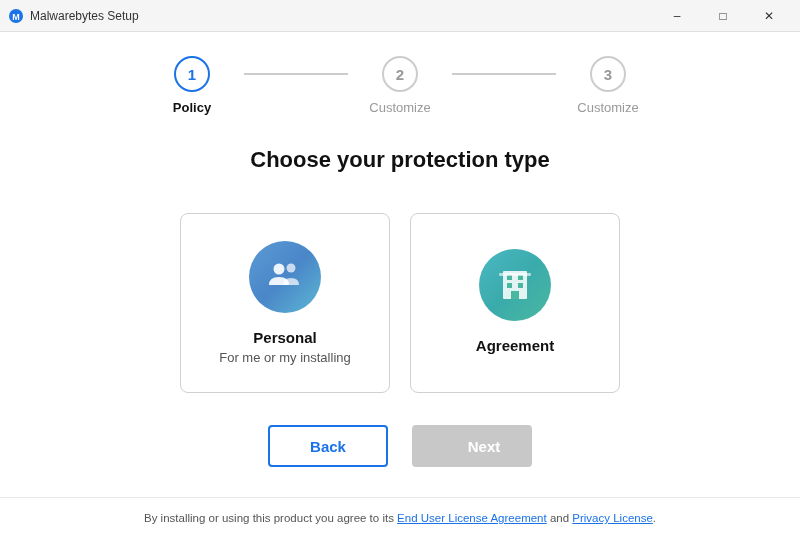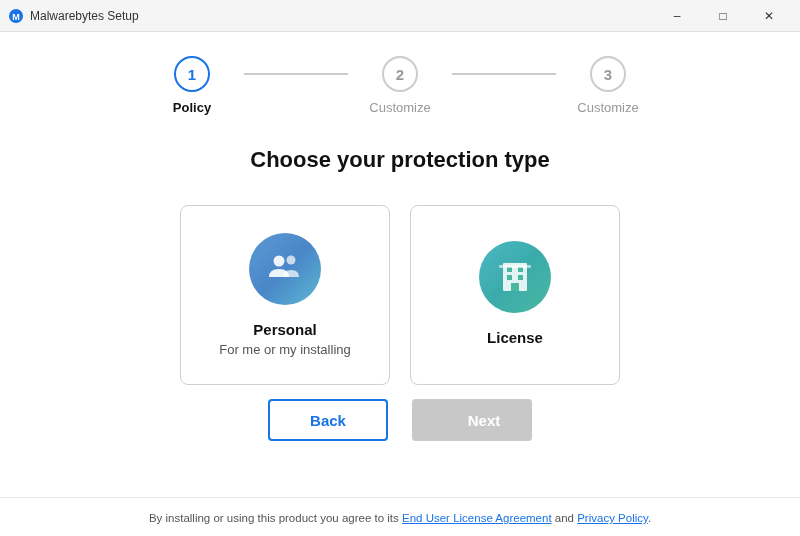--- a/index.html
+++ b/index.html
@@ -112,30 +112,30 @@
       margin-top: 17px;
       position: relative;
       z-index: 0;
     }
 
     
     .page-title {
       font-size: 22px;
       font-weight: 700;
       color: #111;
+      margin-bottom: 40px;
+      text-align: center;
+    }
+
+    
+    .cards {
+      display: flex;
+      gap: 20px;
+      justify-content: center;
       margin-bottom: 32px;
-      text-align: center;
-    }
-
-    
-    .cards {
-      display: flex;
-      gap: 20px;
-      justify-content: center;
-      margin-bottom: 14px;
     }
     .card {
       width: 210px;
       height: 180px;
       border: 1px solid #d0d0d0;
       border-radius: 8px;
       display: flex;
       flex-direction: column;
       align-items: center;
       justify-content: center;
@@ -280,27 +280,27 @@
           <rect x="10" y="8" width="24" height="28" rx="1" fill="white" opacity="0.85"></rect>
           <rect x="14" y="12" width="5" height="5" fill="#4ab8a0"></rect>
           <rect x="25" y="12" width="5" height="5" fill="#4ab8a0"></rect>
           <rect x="14" y="20" width="5" height="5" fill="#4ab8a0"></rect>
           <rect x="25" y="20" width="5" height="5" fill="#4ab8a0"></rect>
           <rect x="18" y="28" width="8" height="8" fill="#4ab8a0"></rect>
 
           <rect x="6" y="10" width="32" height="3" rx="1" fill="white" opacity="0.6"></rect>
         </svg>
       </div>
-      <div class="card-title">License</div>
+      <div class="card-title">Agreement</div>
     </div>
 
   </div>
 
   <div class="btn-row">
     <button class="btn btn-back">Back</button>
     <button class="btn btn-next">Next</button>
   </div>
 
 </div>
 
 <div class="footer">
-  <span>By installing or using this product you agree to its </span><a href="#">End User License Agreement</a><span> and </span><a href="#">Privacy Policy</a><span>.</span>
+  <span>By installing or using this product you agree to its </span><a href="#">End User License Agreement</a><span> and </span><a href="#">Privacy License</a><span>.</span>
 </div>
 
 </body></html>

